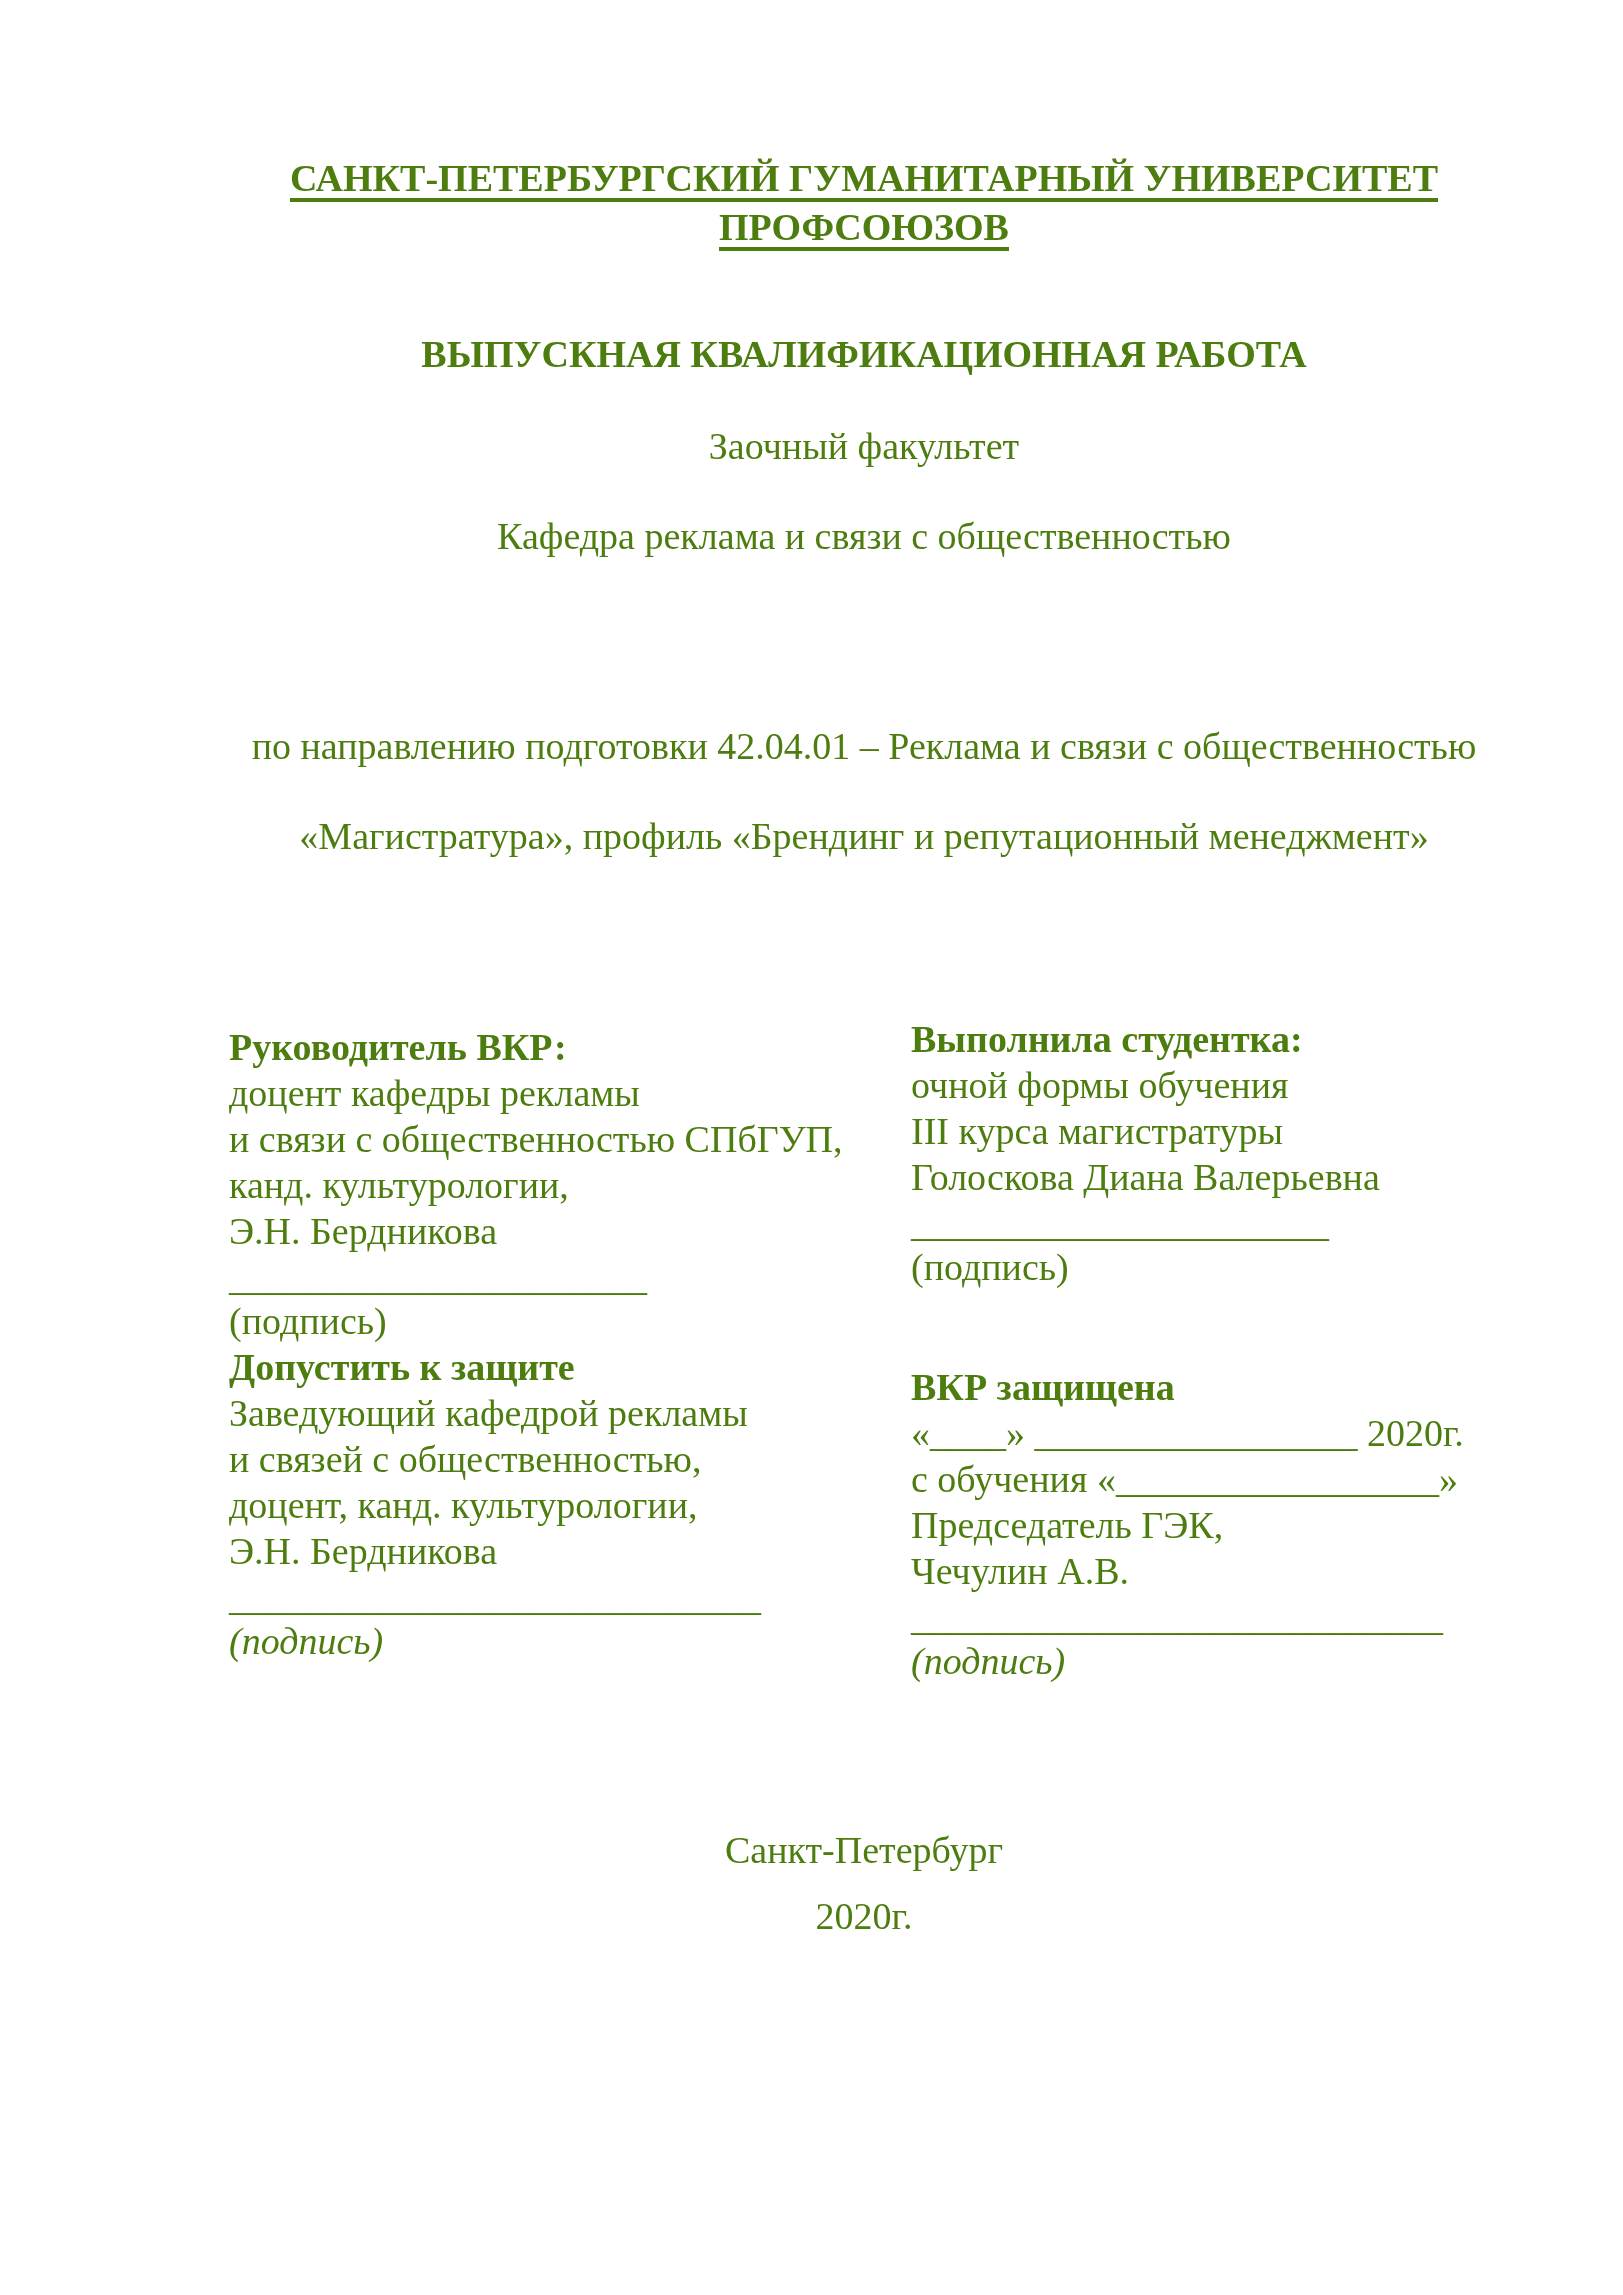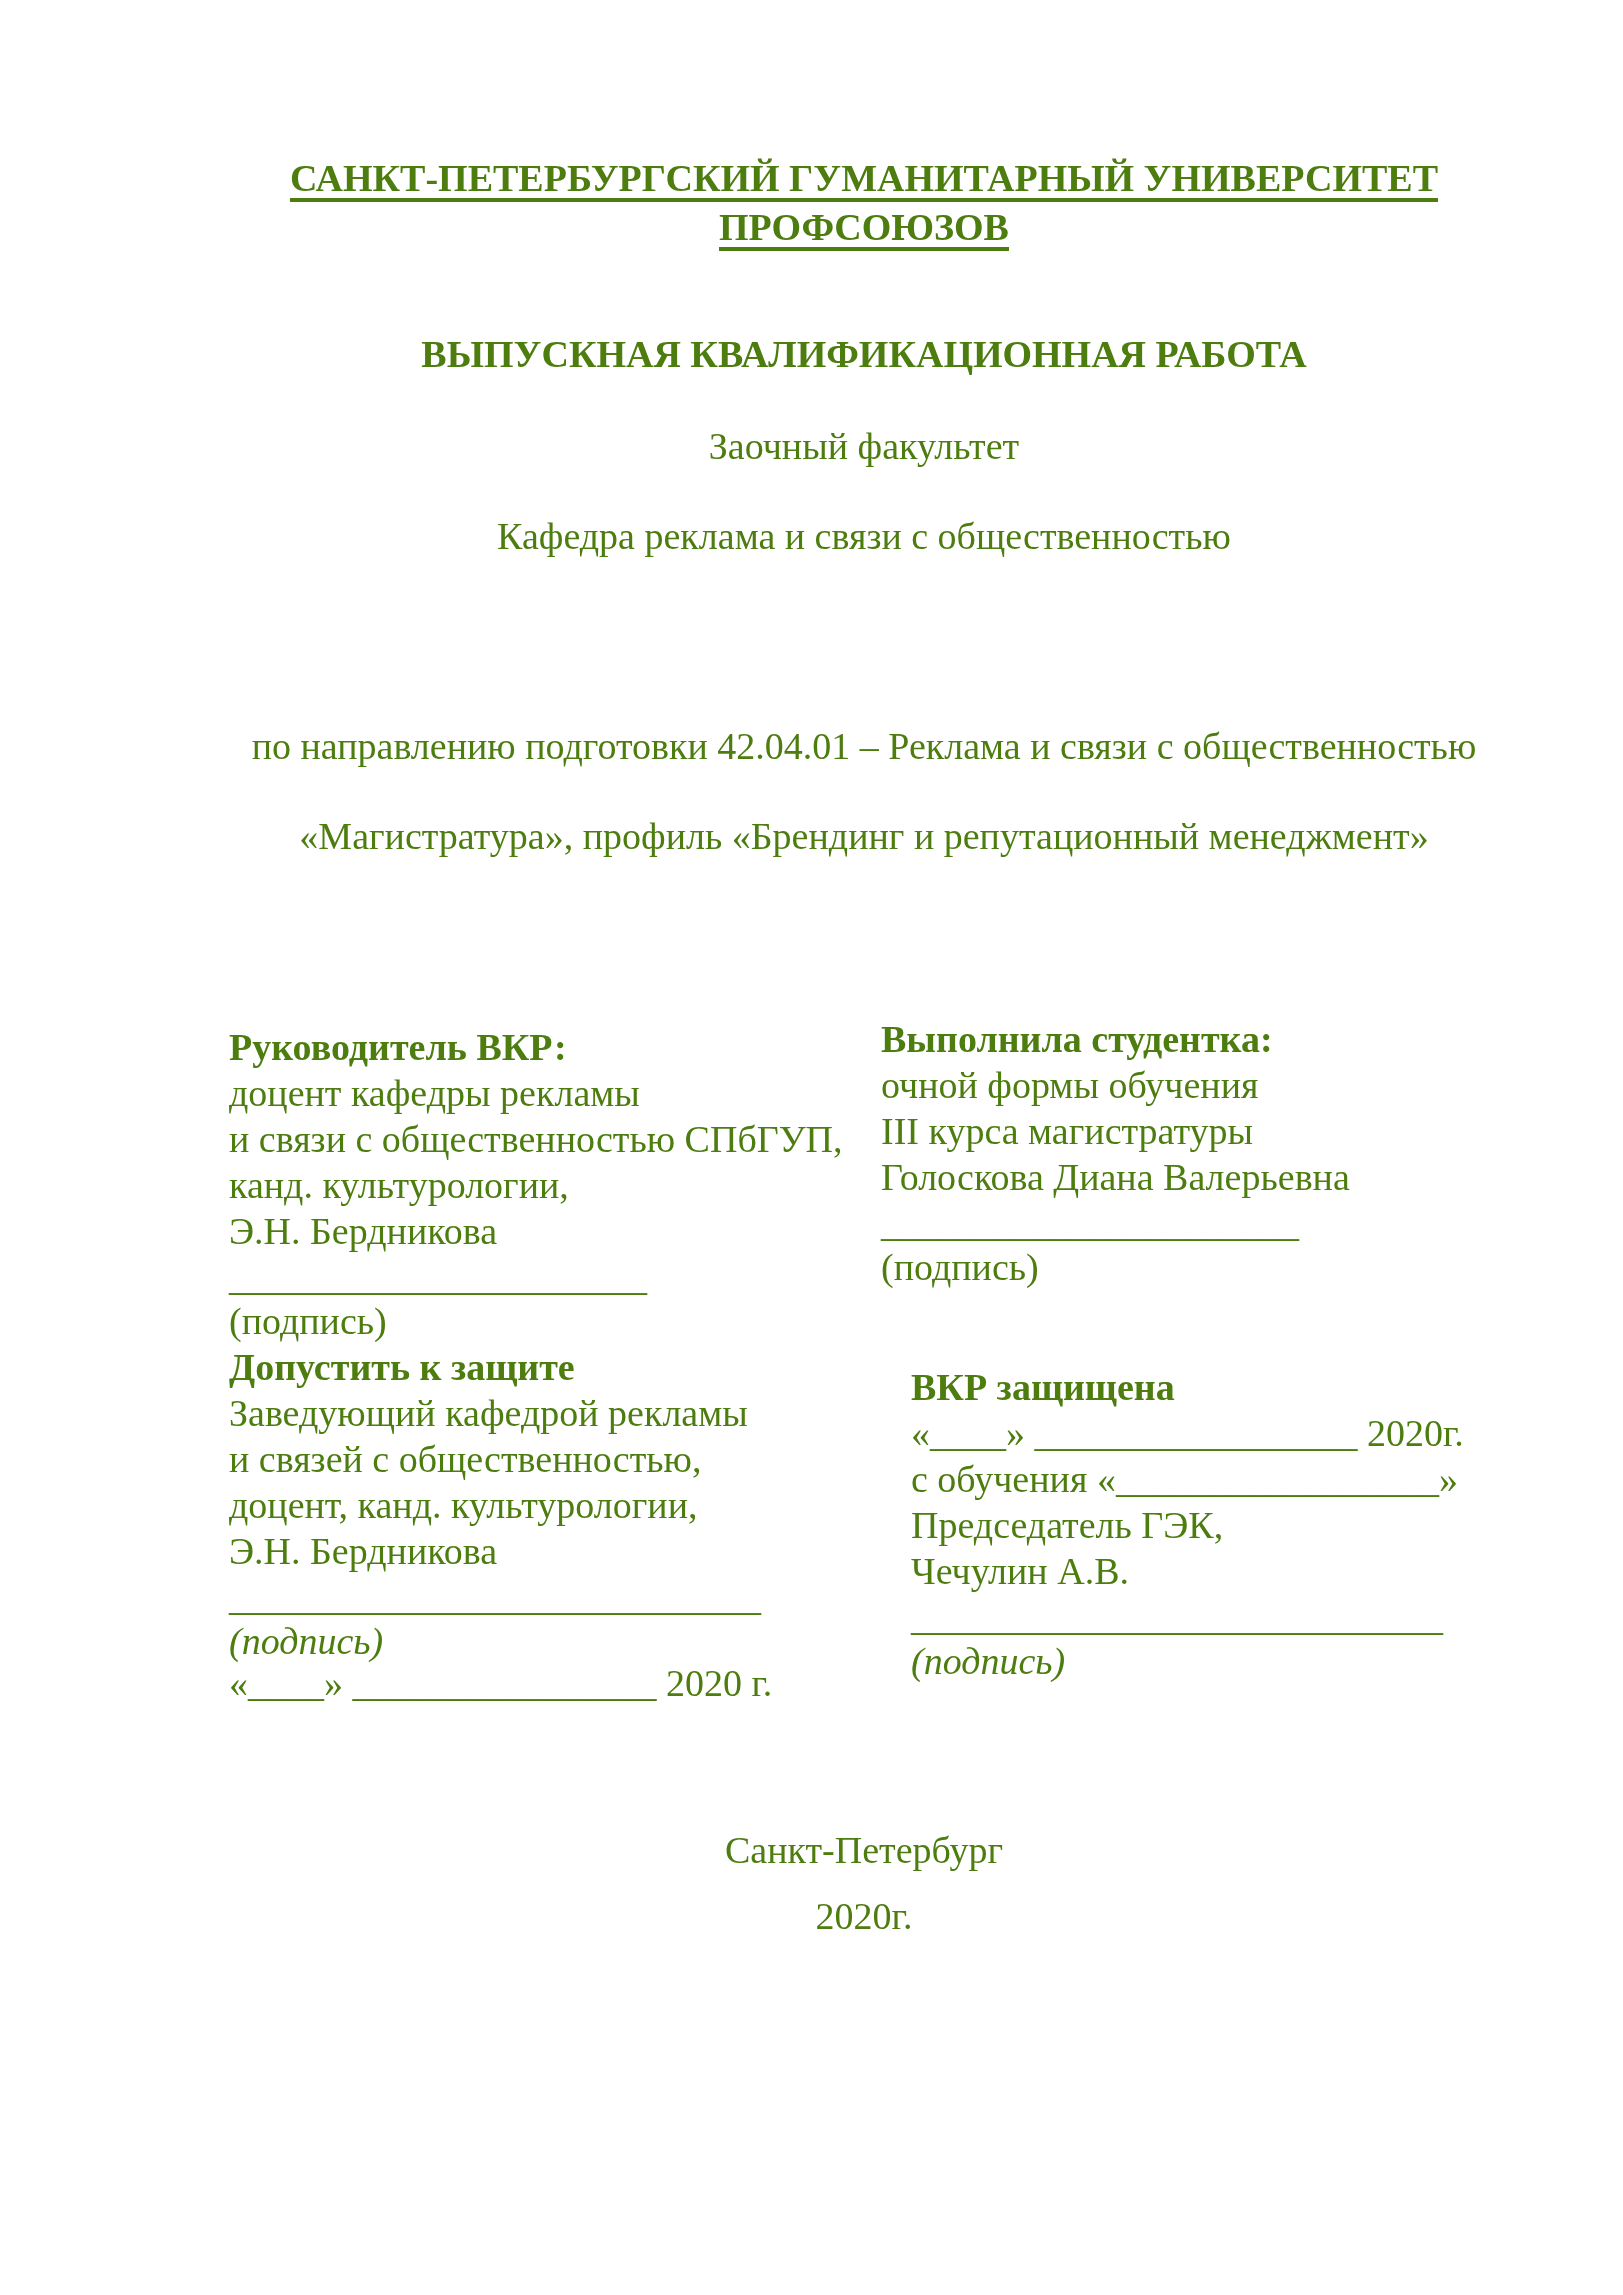--- a/index.html
+++ b/index.html
@@ -73,42 +73,41 @@
     <div>доцент кафедры рекламы</div>
     <div>и связи с общественностью СПбГУП,</div>
     <div>канд. культурологии,</div>
     <div>Э.Н. Бердникова</div>
     <div class="sig">
       <div class="sig-line">______________________</div>
       <div class="cap">(подпись)</div>
     </div>
   </div>
 
-  <div class="block" style="left:881px; top:1016px; width:628px">
+  <div class="block" style="left:911px; top:1016px; width:628px">
     <div class="bold">Выполнила студентка:</div>
     <div>очной формы обучения</div>
     <div>III курса магистратуры</div>
     <div>Голоскова Диана Валерьевна</div>
     <div class="sig">
       <div class="sig-line">______________________</div>
       <div class="cap">(подпись)</div>
     </div>
   </div>
 
   <div class="block" style="left:229px; top:1344px; width:691px">
     <div class="bold">Допустить к защите</div>
     <div>Заведующий кафедрой рекламы</div>
     <div>и связей с общественностью,</div>
     <div>доцент, канд. культурологии,</div>
     <div>Э.Н. Бердникова</div>
     <div class="sig">
       <div class="sig-line">____________________________</div>
       <div class="cap-italic">(подпись)</div>
     </div>
-    <div class="date-row">«____» ________________ 2020 г.</div>
   </div>
 
   <div class="block" style="left:911px; top:1364px; width:636px">
     <div class="bold">ВКР защищена</div>
     <div>«____» _________________ 2020г.</div>
     <div>с обучения «_________________»</div>
     <div>Председатель ГЭК,</div>
     <div>Чечулин А.В.</div>
     <div class="sig">
       <div class="sig-line">____________________________</div>

